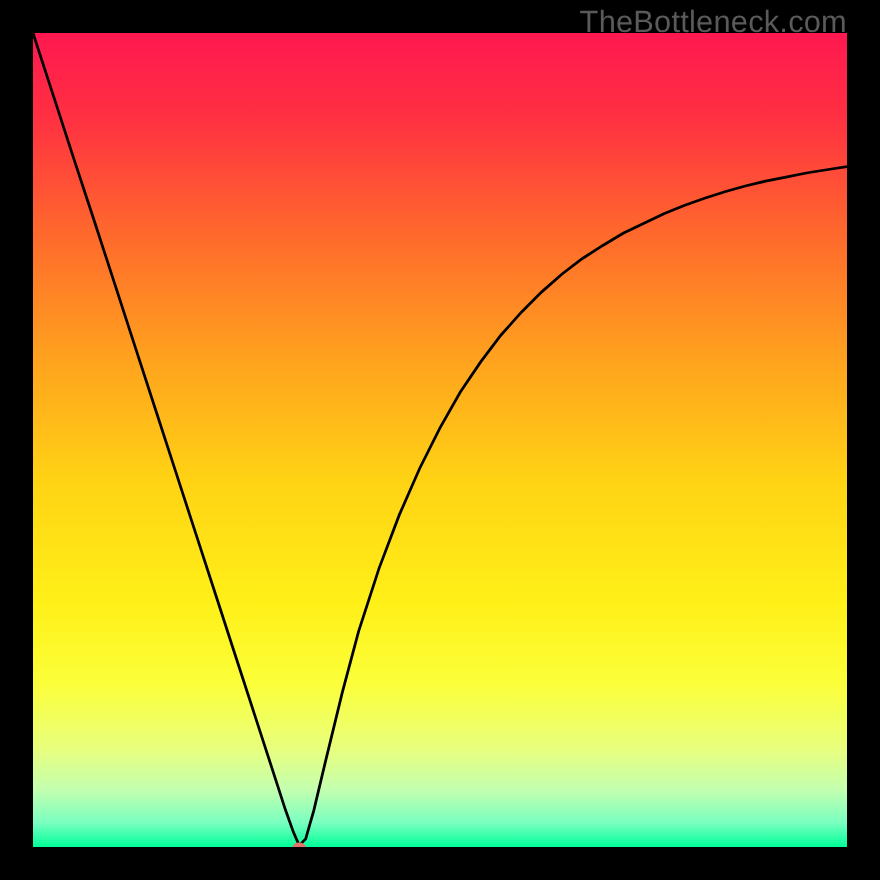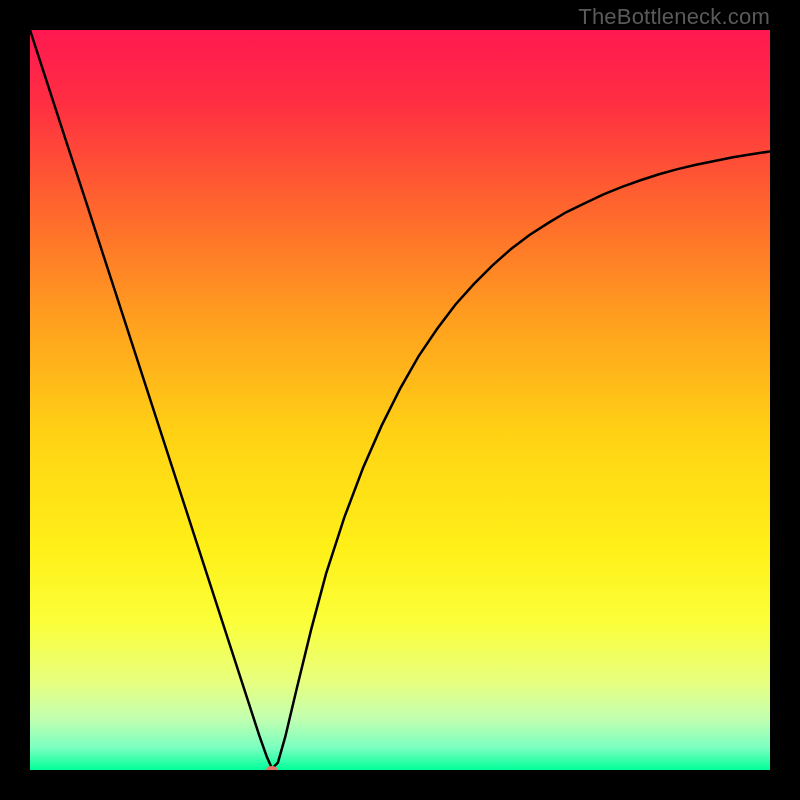--- a/index.html
+++ b/index.html
@@ -24,21 +24,21 @@
     left: 0;
     top: 0;
     width: 740px;
     height: 740px;
   }
   .watermark {
     position: absolute;
     top: 4px;
     right: 30px;
     color: #5a5a5a;
-    font-size: 22px;
+    font-size: 28px;
     font-weight: 500;
     letter-spacing: 0.2px;
   }
 </style>
 </head>
 <body>
 
 <div class="watermark">TheBottleneck.com</div>
 
 <div class="frame">

